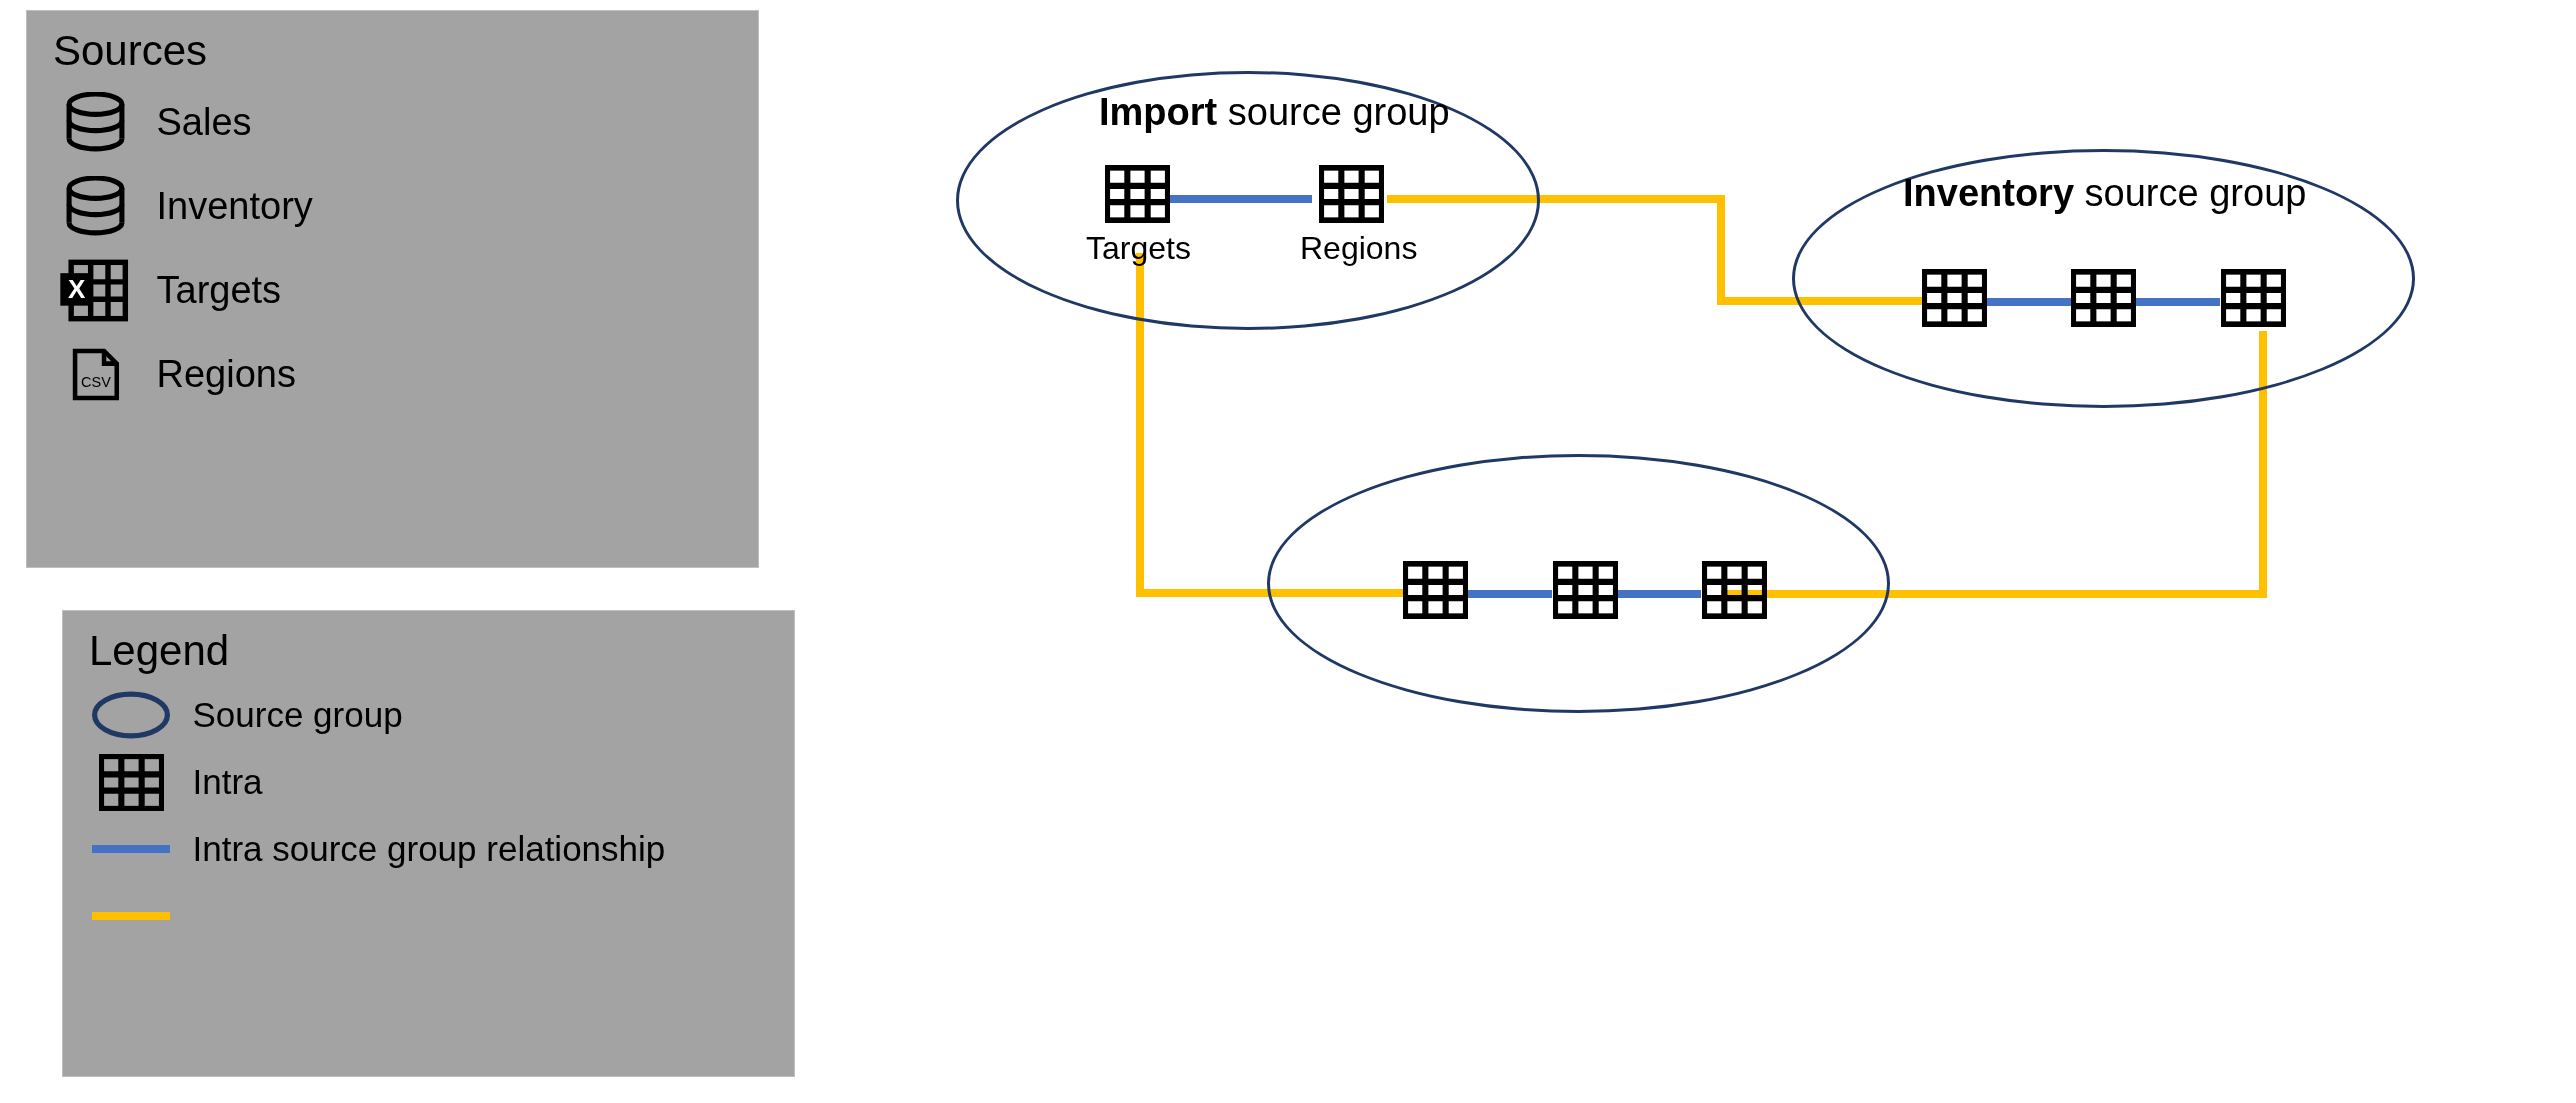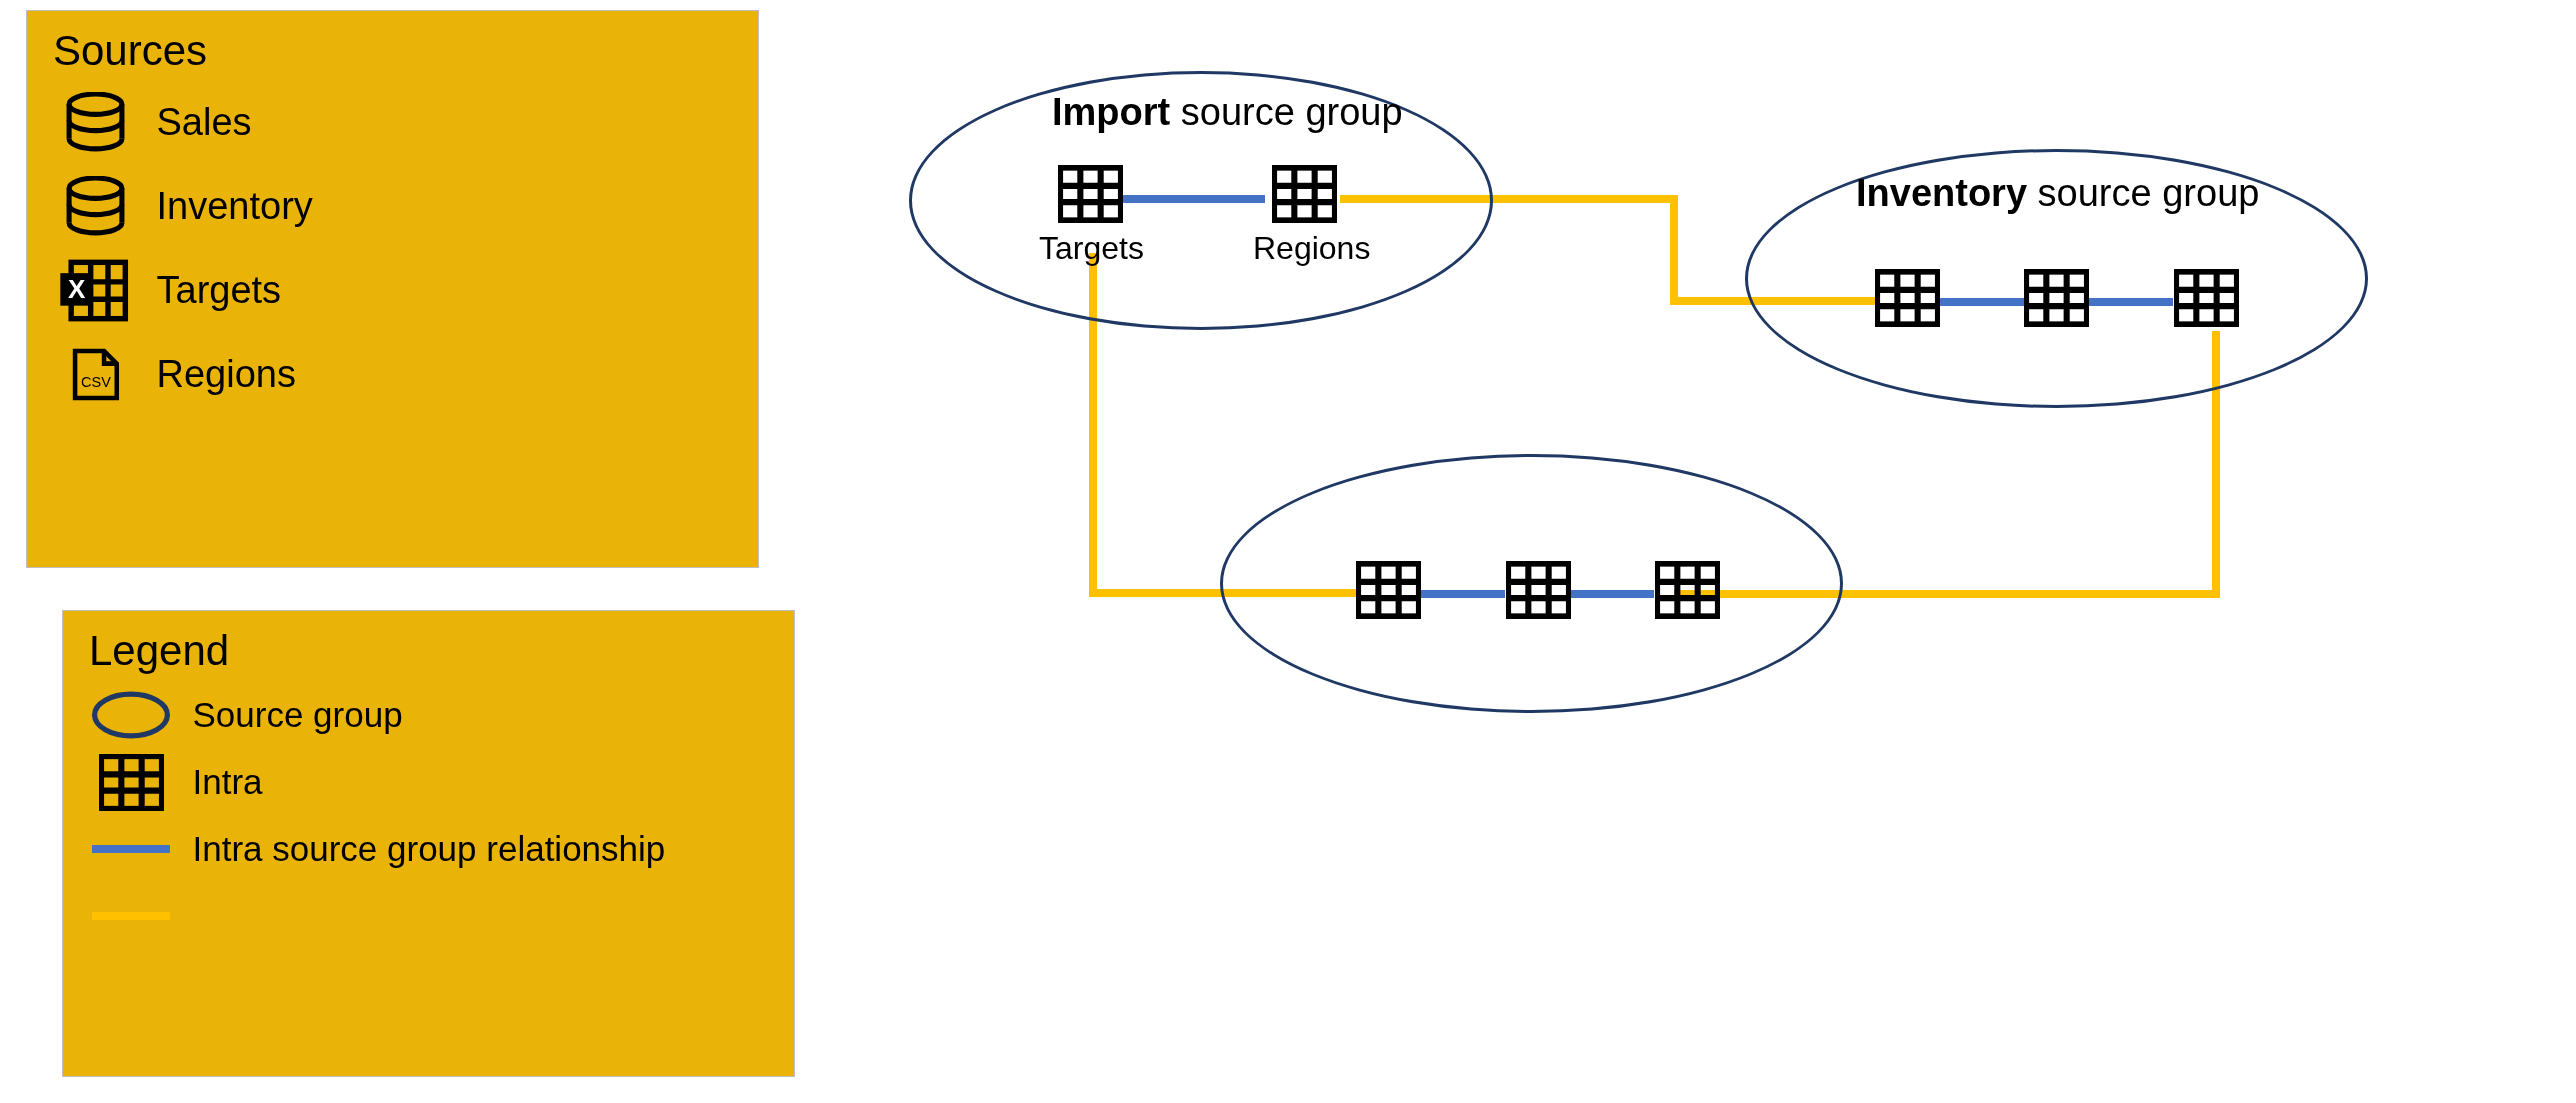--- a/index.html
+++ b/index.html
@@ -9,21 +9,21 @@
     height: 1103px;
     background: #ffffff;
     font-family: "Segoe UI", Arial, sans-serif;
     font-size: 35px;
     color: #000;
     position: relative;
     overflow: hidden;
   }
   .panel {
     position: absolute;
-    background: #eab308;
+    background: #a3a3a3;
     border: 1.9px solid #bfbfbf;
     box-sizing: border-box;
     padding: 15.6px 26px 15.6px 26px;
   }
   .panel-title {
     font-size: 42px;
     margin-bottom: 11.7px;
   }
   .src-row {
     display: flex;
@@ -39,21 +39,21 @@
     gap: 19.5px;
     margin: 9px 0;
     height: 58px;
   }
   .legend-row .label { font-size: 35px; }
   .icon-slot { width: 84px; display:flex; justify-content:center; align-items:center; }
 
   
   .diagram {
     position: absolute;
-    left: 857px;
+    left: 904px;
     top: 26px;
     width: 1621px;
     height: 778px;
   }
   .ellipse {
     position: absolute;
     border: 3.9px solid #1f3864;
     border-radius: 50%;
     box-sizing: border-box;
   }

